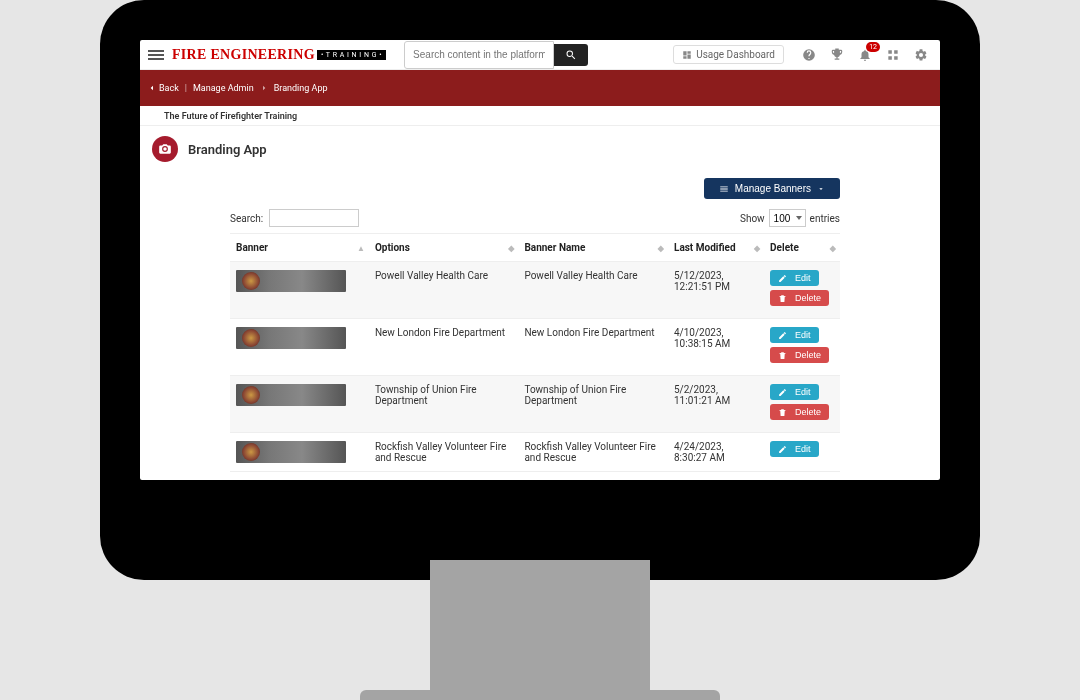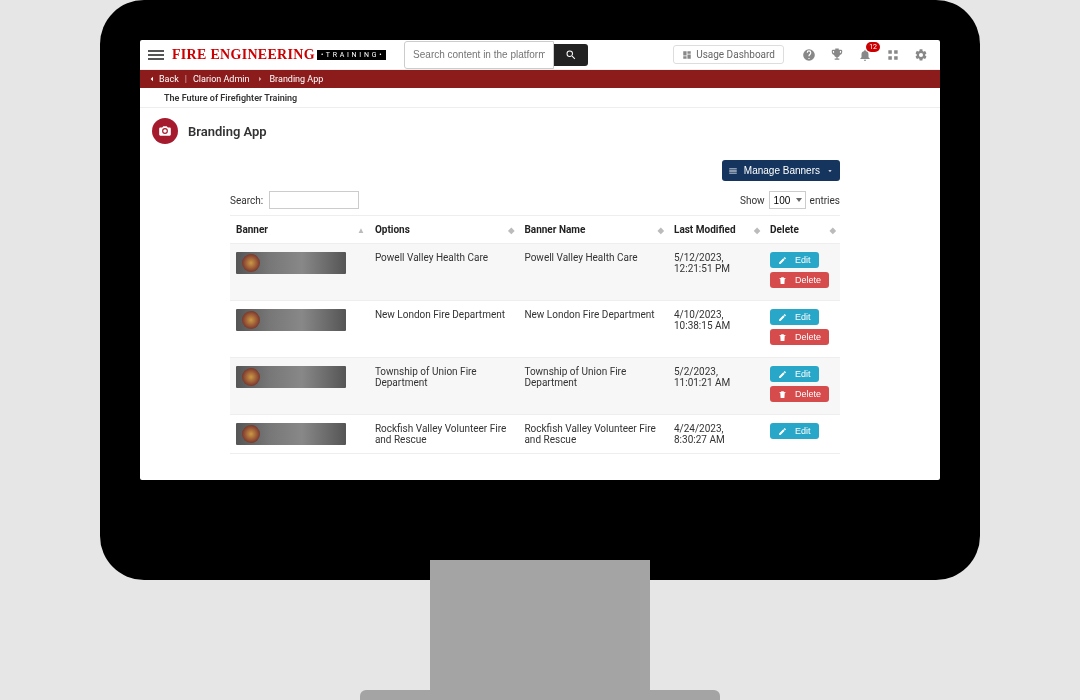--- a/index.html
+++ b/index.html
@@ -88,21 +88,21 @@
   }
   .top-icons { display: flex; align-items: center; gap: 14px; margin-left: 10px; margin-right: 4px;}
   .top-icon { width: 14px; height: 14px; color: #888; cursor: pointer; position: relative; }
   .badge {
     position: absolute; top: -6px; right: -8px; background: #c00; color: #fff;
     font-size: 7px; border-radius: 8px; padding: 1px 3px; min-width: 12px; text-align: center;
   }
 
   
   .crumbbar {
-    height: 18px; background: #8c1c1c; color: #fff; display: flex; align-items: center;
+    height: 36px; background: #8c1c1c; color: #fff; display: flex; align-items: center;
     font-size: 9px; padding: 0 8px; gap: 6px;
   }
   .crumbbar .back { display: flex; align-items: center; gap: 3px; cursor: pointer;}
   .crumbbar .sep { opacity: 0.6; }
   .crumbbar .crumb { cursor: pointer; }
 
   
   .subheader {
     height: 20px; border-bottom: 1px solid #eee; display: flex; align-items: center;
     padding: 0 24px; font-size: 9px; font-weight: 600;
@@ -121,21 +121,21 @@
 
   
   .content {
     padding: 6px 100px 0 90px;
   }
   .toolbar-row {
     display: flex; justify-content: flex-end; margin-bottom: 10px;
   }
   .manage-btn {
     background: #15355f; color: #fff; border: none; border-radius: 3px;
-    padding: 5px 6px; font-size: 10px; display: flex; align-items: center; gap: 6px;
+    padding: 5px 15px; font-size: 10px; display: flex; align-items: center; gap: 6px;
     cursor: pointer;
     text-align: center;
   }
   .filters-row {
     display: flex; justify-content: space-between; align-items: center; margin-bottom: 6px;
     font-size: 10px; color: #333;
   }
   .filters-row .left { display: flex; align-items: center; gap: 6px;}
   .filters-row .right { display: flex; align-items: center; gap: 4px;}
   .mini-input {
@@ -257,21 +257,21 @@
     </div>
 
     <div class="crumbbar">
       <div class="back">
         <svg viewBox="0 0 24 24" width="8" height="8" fill="#fff">
             <path d="M15 19l-7-7 7-7v14z"></path>
           </svg>
         <span>Back</span>
       </div>
       <span class="sep">|</span>
-      <span class="crumb">Clarion Admin</span>
+      <span class="crumb">Manage Admin</span>
       <svg viewBox="0 0 24 24" width="8" height="8" fill="#fff" style="opacity:.6">
           <path d="M9 5l7 7-7 7V5z"></path>
         </svg>
       <span class="crumb">Branding App</span>
     </div>
 
     <div class="subheader">
       <span>The Future of Firefighter Training</span>
     </div>
 

